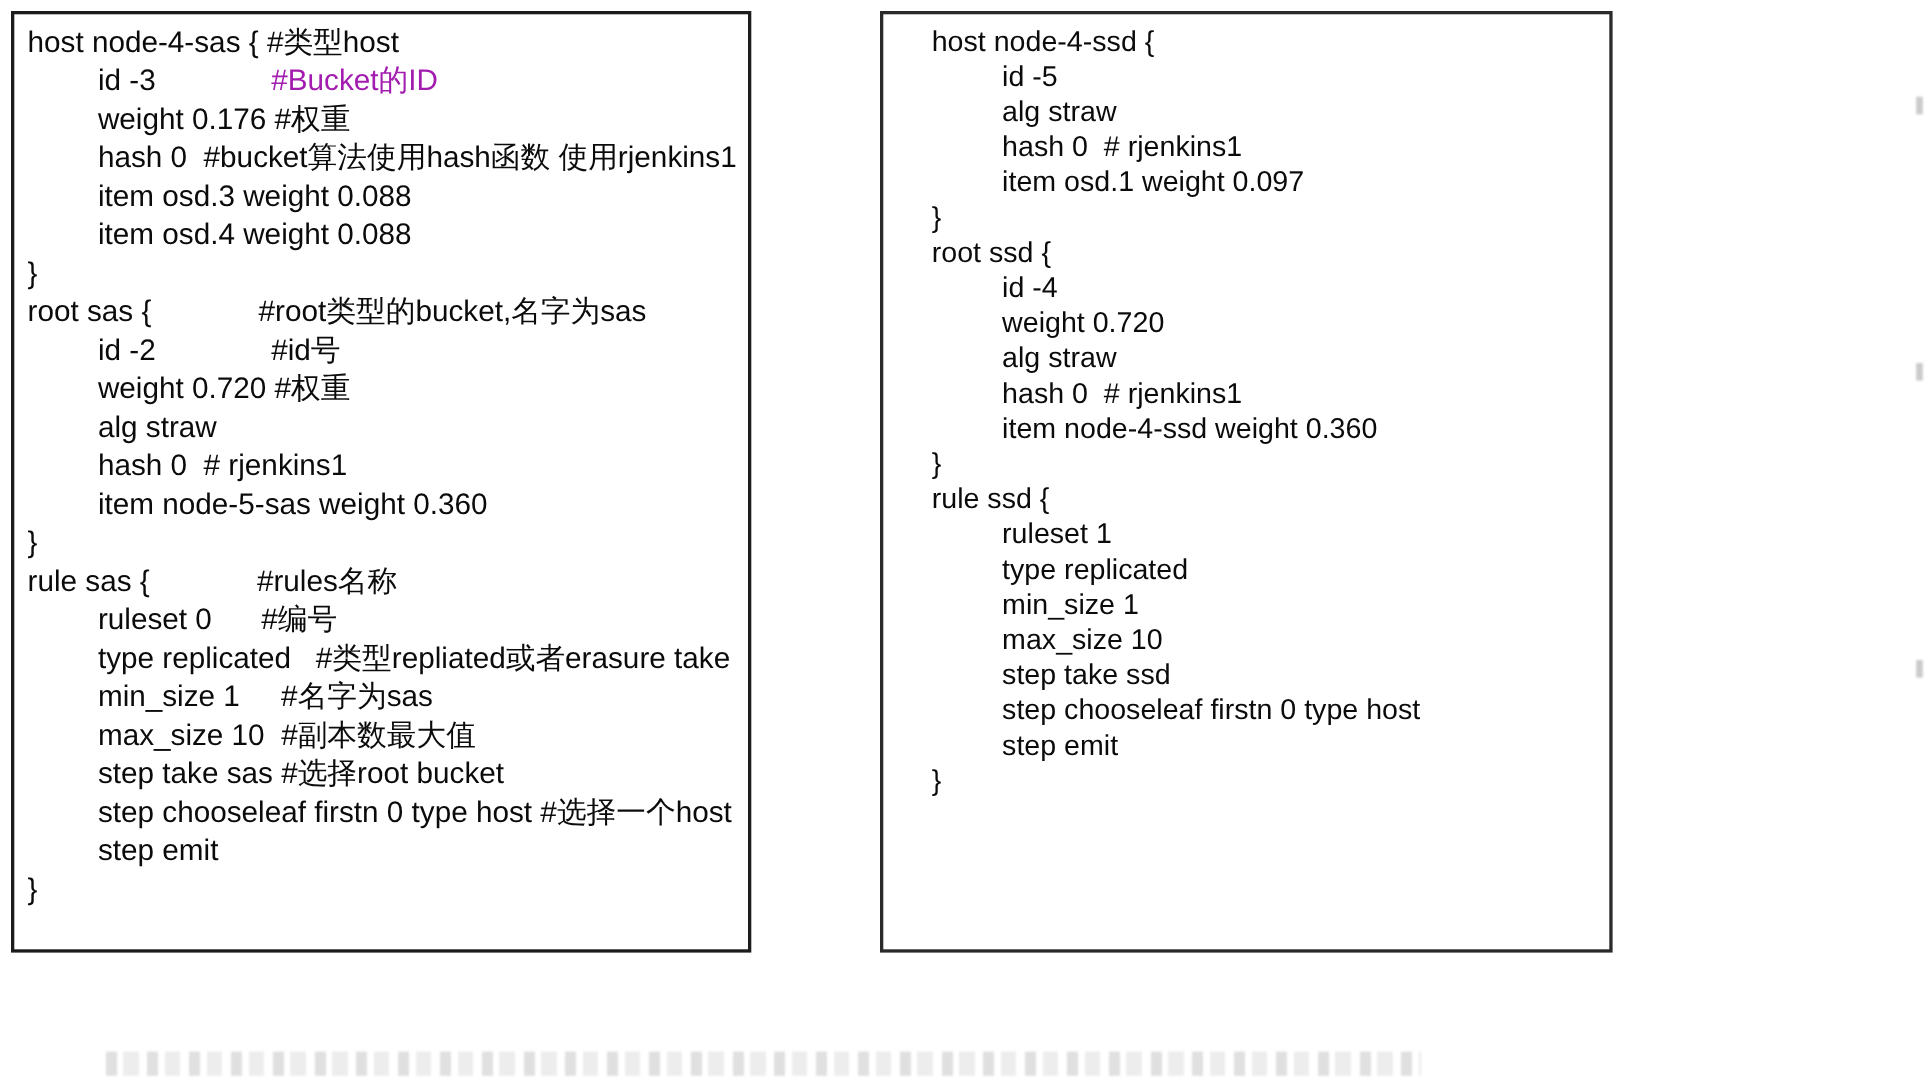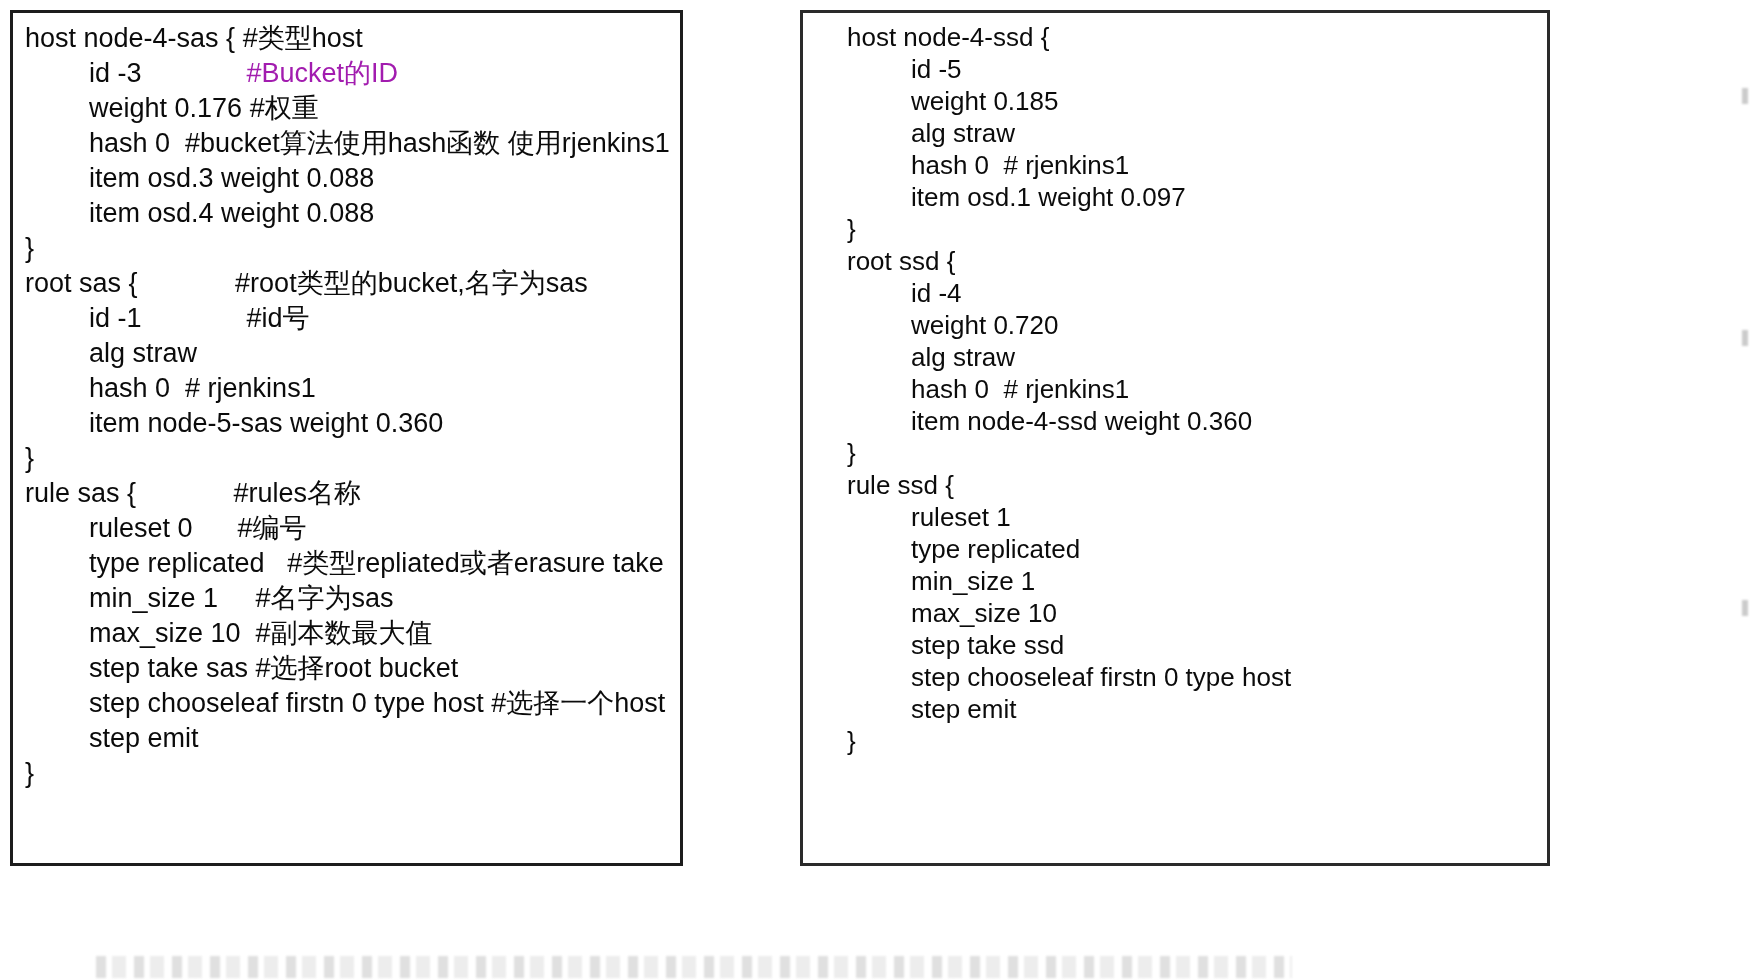--- a/index.html
+++ b/index.html
@@ -12,21 +12,21 @@
     color:#0b0b0b;
   }
   .panel {
     position:absolute; top:10px;
     background:#ffffff;
     border:3px solid #1c1c1c;
     padding:8px 12px;
     overflow:hidden;
   }
   #left-panel  { left:10px;  width:673px; height:856px; }
-  #right-panel { left:800px; width:750px; height:856px; border-color:#2a2a2a;padding-left:44px; }
+  #right-panel { left:800px; width:666px; height:856px; border-color:#2a2a2a;padding-left:44px; }
   .ln { white-space:pre; }
   #left-panel  .ln { font-size:27px; line-height:35px; }
   #right-panel .ln { font-size:26px; line-height:32px; }
   .ind { padding-left:64px; }
   .code, .cmt { white-space:pre; }
   .cmt.gray { color:#a21caf; }
 
   
   .bottom-artifact {
     position:absolute; left:96px; top:956px; width:1196px; height:22px;
@@ -52,40 +52,40 @@
 
 <div class="panel" id="left-panel">
   <div class="ln"><span class="code">host node-4-sas { </span><span class="cmt">#类型host</span></div>
   <div class="ln ind"><span class="code">id -3              </span><span class="cmt gray">#Bucket的ID</span></div>
   <div class="ln ind"><span class="code">weight 0.176 </span><span class="cmt">#权重</span></div>
   <div class="ln ind"><span class="code">hash 0  </span><span class="cmt">#bucket算法使用hash函数 使用rjenkins1</span></div>
   <div class="ln ind"><span class="code">item osd.3 weight 0.088</span><span class="cmt"></span></div>
   <div class="ln ind"><span class="code">item osd.4 weight 0.088</span><span class="cmt"></span></div>
   <div class="ln"><span class="code">}</span><span class="cmt"></span></div>
   <div class="ln"><span class="code">root sas {             </span><span class="cmt">#root类型的bucket,名字为sas</span></div>
-  <div class="ln ind"><span class="code">id -1              </span><span class="cmt">#id号</span></div>
+  <div class="ln ind"><span class="code">id -2              </span><span class="cmt">#id号</span></div>
+  <div class="ln ind"><span class="code">weight 0.720 </span><span class="cmt">#权重</span></div>
   <div class="ln ind"><span class="code">alg straw</span><span class="cmt"></span></div>
   <div class="ln ind"><span class="code">hash 0  </span><span class="cmt"># rjenkins1</span></div>
   <div class="ln ind"><span class="code">item node-5-sas weight 0.360</span><span class="cmt"></span></div>
   <div class="ln"><span class="code">}</span><span class="cmt"></span></div>
   <div class="ln"><span class="code">rule sas {             </span><span class="cmt">#rules名称</span></div>
   <div class="ln ind"><span class="code">ruleset 0      </span><span class="cmt">#编号</span></div>
   <div class="ln ind"><span class="code">type replicated   </span><span class="cmt">#类型repliated或者erasure take</span></div>
   <div class="ln ind"><span class="code">min_size 1     </span><span class="cmt">#名字为sas</span></div>
   <div class="ln ind"><span class="code">max_size 10  </span><span class="cmt">#副本数最大值</span></div>
   <div class="ln ind"><span class="code">step take sas </span><span class="cmt">#选择root bucket</span></div>
   <div class="ln ind"><span class="code">step chooseleaf firstn 0 type host </span><span class="cmt">#选择一个host</span></div>
   <div class="ln ind"><span class="code">step emit</span><span class="cmt"></span></div>
   <div class="ln"><span class="code">}</span><span class="cmt"></span></div>
 </div>
 
 <div class="panel" id="right-panel">
   <div class="ln"><span class="code">host node-4-ssd {</span><span class="cmt"></span></div>
   <div class="ln ind"><span class="code">id -5</span><span class="cmt"></span></div>
-  <div class="ln ind"><span class="code">weight 0.185</span><span class="cmt"></span></div>
   <div class="ln ind"><span class="code">alg straw</span><span class="cmt"></span></div>
   <div class="ln ind"><span class="code">hash 0  </span><span class="cmt"># rjenkins1</span></div>
   <div class="ln ind"><span class="code">item osd.1 weight 0.097</span><span class="cmt"></span></div>
   <div class="ln"><span class="code">}</span><span class="cmt"></span></div>
   <div class="ln"><span class="code">root ssd {</span><span class="cmt"></span></div>
   <div class="ln ind"><span class="code">id -4</span><span class="cmt"></span></div>
   <div class="ln ind"><span class="code">weight 0.720</span><span class="cmt"></span></div>
   <div class="ln ind"><span class="code">alg straw</span><span class="cmt"></span></div>
   <div class="ln ind"><span class="code">hash 0  </span><span class="cmt"># rjenkins1</span></div>
   <div class="ln ind"><span class="code">item node-4-ssd weight 0.360</span><span class="cmt"></span></div>

